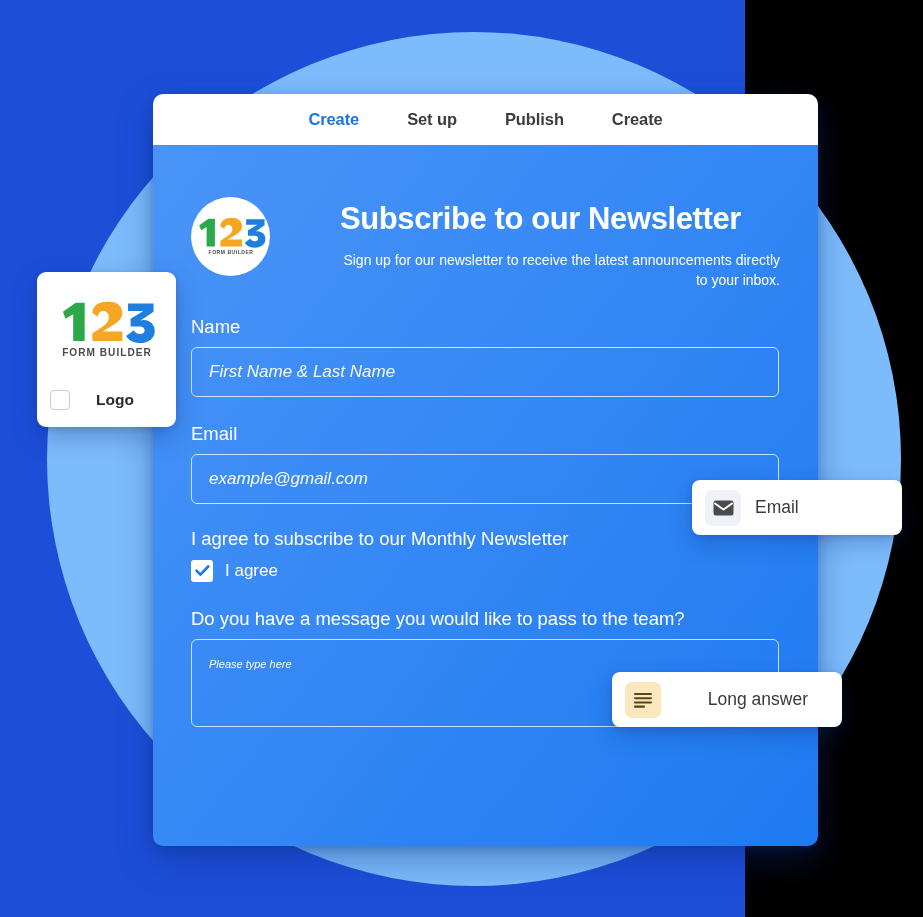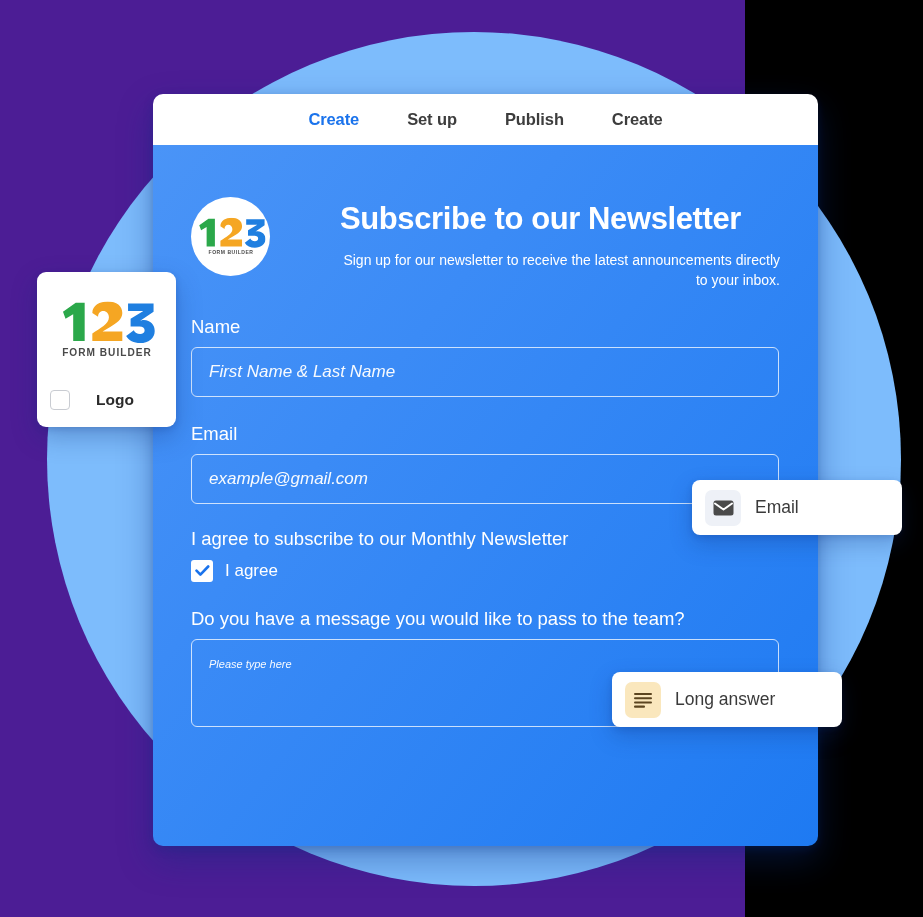--- a/index.html
+++ b/index.html
@@ -9,21 +9,21 @@
     height: 917px;
     background: #000000;
     font-family: "Liberation Sans", sans-serif;
     overflow: hidden;
   }
 
   #stage {
     position: relative;
     width: 745px;
     height: 917px;
-    background: #4c1d95;
+    background: #1d4ed8;
     padding-left: 16px;
   }
 
   
   .bg-circle {
     position: absolute;
     left: 47px;
     top: 32px;
     width: 854px;
     height: 854px;
@@ -231,21 +231,21 @@
     background: #ffffff;
     border-radius: 8px;
     display: flex;
     align-items: center;
     gap: 14px;
     padding: 0 34px 0 13px;
     box-shadow: 0 9px 22px rgba(15, 45, 120, 0.26),
                 0 2px 6px rgba(15, 45, 120, 0.16);
   }
   .badge-email { left: 692px; top: 480px; width: 210px; height: 55px; }
-  .badge-long  { left: 612px; top: 672px; width: 230px; height: 55px; }
+  .badge-long  { left: 612px; top: 672px; width: 230px; height: 55px; justify-content: space-between; }
 
   .badge-icon-box {
     width: 36px; height: 36px;
     border-radius: 7px;
     display: flex; align-items: center; justify-content: center;
     flex: 0 0 36px;
   }
   .badge-icon-email { background: #eef1f7; }
   .badge-icon-long  { background: #fae7bd; }
 

